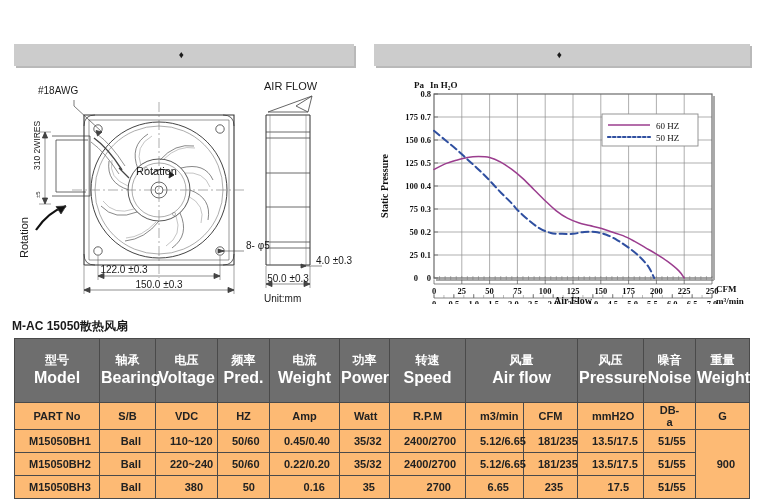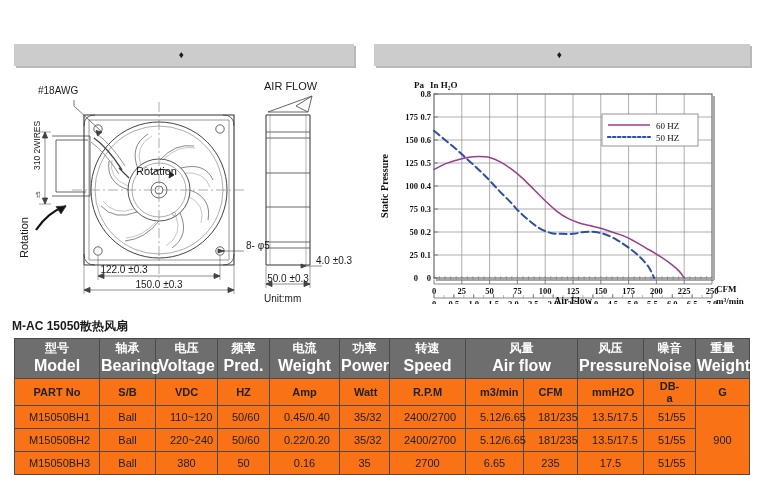--- a/index.html
+++ b/index.html
@@ -45,33 +45,33 @@
     border-collapse: collapse;
     table-layout: fixed;
   }
   #spec-table td, #spec-table th {
     border: 1px solid #4a4a4a;
     text-align: center;
     vertical-align: middle;
     font-size: 11px;
     color: #222;
     padding: 1px 14px;
-    background: #f97316;
+    background: #fdba74;
   }
   #spec-table thead td {
     background: #6e6e6e;
     color: #ffffff;
     font-weight: bold;
     line-height: 1.25;
-    padding: 2px 1px;
+    padding: 14px 1px;
   }
   #spec-table thead td .cn { display: block; font-size: 12px; }
   #spec-table thead td .en { display: block; font-size: 16px; }
   #spec-table tbody tr.unit-row td { font-weight: bold; height: 21px; font-size: 11px; }
-  #spec-table tbody tr.data-row td { height: 23px; font-weight: normal; }
+  #spec-table tbody tr.data-row td { height: 23px; font-weight: bold; text-align: right; }
   .bold-cell { font-weight: bold; }
 
   
   text { font-family: "Liberation Serif", serif; }
   .ui-text { font-family: "Liberation Sans", sans-serif; }
 </style>
 </head>
 <body>
 
 <div id="page">

